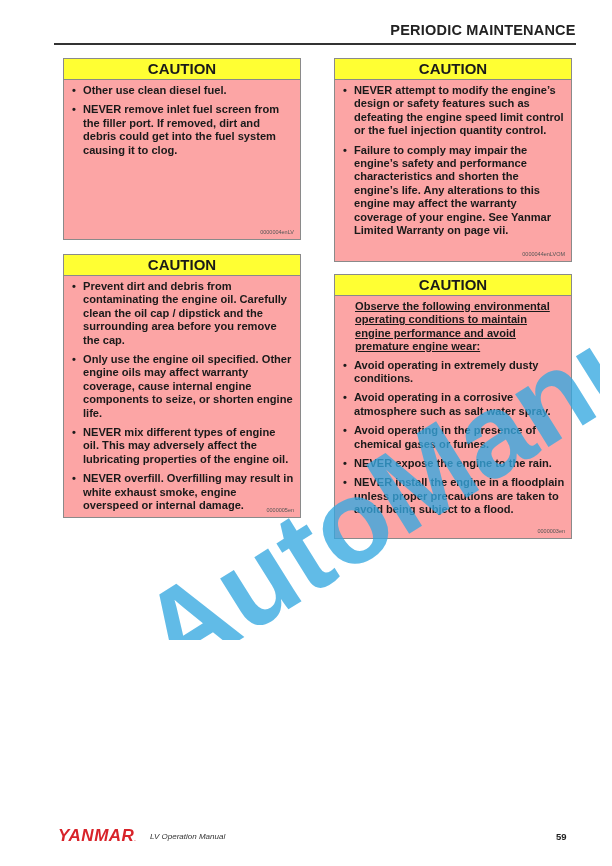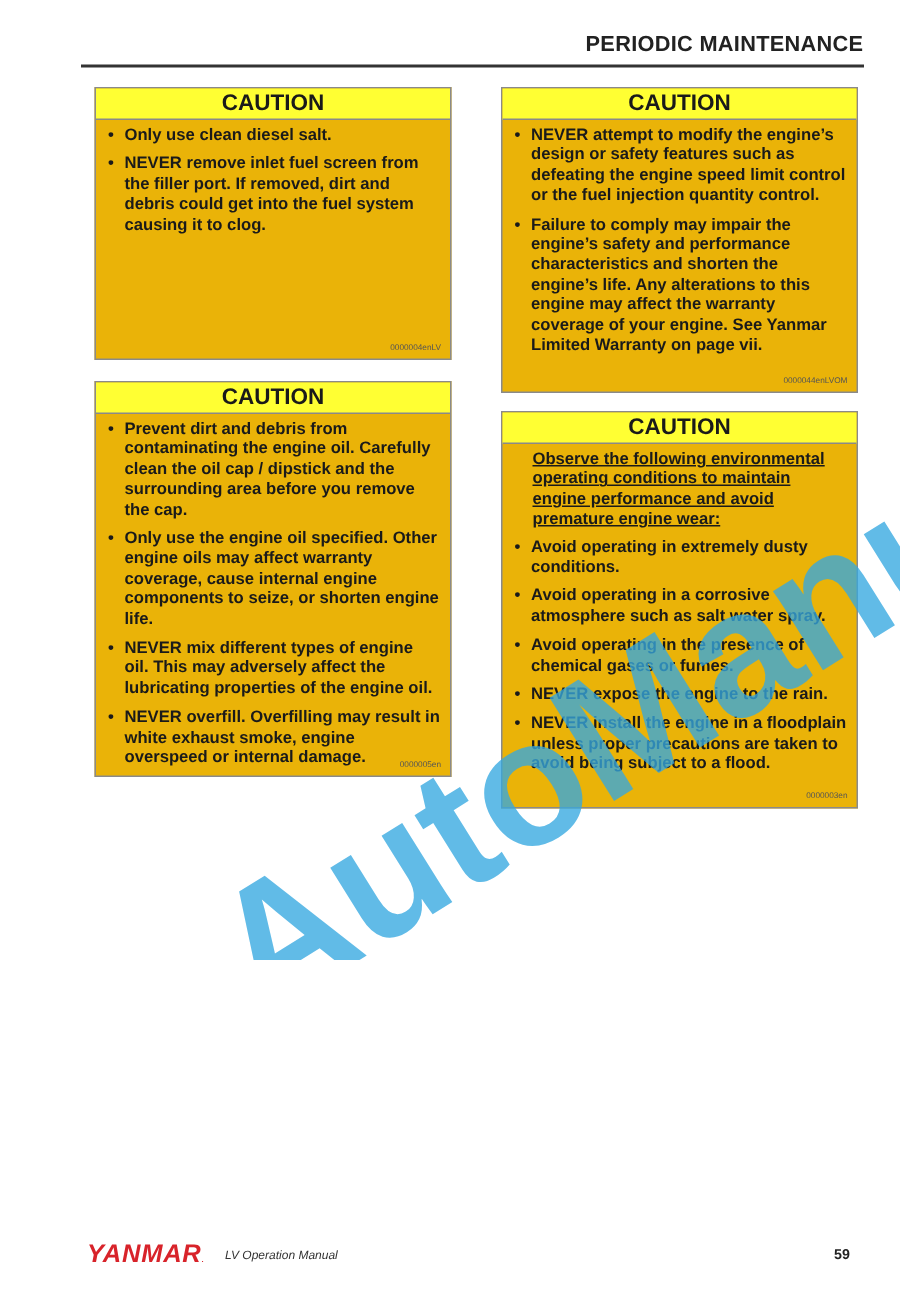--- a/index.html
+++ b/index.html
@@ -1,21 +1,21 @@
 <!DOCTYPE html>
 <html><head>
 <meta charset="utf-8">
 <style>
   html, body { margin:0; padding:0; }
   body { width:612px; height:866px; background:#ffffff; position:relative; overflow:hidden;
          font-family:"Liberation Sans", sans-serif; color:#1a1a1a; }
   .hdr { position:absolute; left:390px; top:22px; width:186px; text-align:center;
          font-weight:bold; font-size:14.5px; letter-spacing:0.2px; color:#222; }
   .hdr-rule { position:absolute; left:54px; top:43px; width:522px; height:2px; background:#333; }
-  .box { position:absolute; border:1px solid #8a8a8a; background:#eab308; box-sizing:border-box; }
+  .box { position:absolute; border:1px solid #8a8a8a; background:#fca5a5; box-sizing:border-box; }
   .box .title { background:#ffff33; border-bottom:1px solid #8a8a8a; text-align:center;
          font-weight:bold; font-size:15px; height:20px; line-height:20px; color:#1a1a1a; }
   .box .body { padding:4px 6px 2px 8px; font-weight:bold; font-size:11.1px; line-height:13.4px; }
   .box ul { list-style:none; margin:0; padding:0; }
   .box li { position:relative; padding-left:11px; margin-bottom:6px; }
   .box li::before { content:"•"; position:absolute; left:0; top:0; }
   .box p { margin:0 0 5px 12px;text-decoration:underline; }
   .box .code { text-align:right; font-weight:normal; font-size:5.5px; color:#555; padding:0 6px 4px 0; }
   .ital { }
   .wm { position:absolute; left:40px; top:240px; width:560px; height:400px; pointer-events:none; }
@@ -28,21 +28,21 @@
 </head>
 <body>
 
 <div class="hdr">PERIODIC MAINTENANCE</div>
 <div class="hdr-rule"></div>
 
 <div class="box" style="left:63px; top:58px; width:238px; height:182px;">
   <div class="title">CAUTION</div>
   <div class="body">
     <ul>
-      <li>Only use clean diesel salt.</li>
+      <li>Other use clean diesel fuel.</li>
       <li>NEVER remove inlet fuel screen from the filler port. If removed, dirt and debris could get into the fuel system causing it to clog.</li>
     </ul>
   </div>
   <div class="code" style="position:absolute; right:0; bottom:0;">0000004enLV</div>
 </div>
 
 <div class="box" style="left:334px; top:58px; width:238px; height:204px;">
   <div class="title">CAUTION</div>
   <div class="body">
     <ul>

